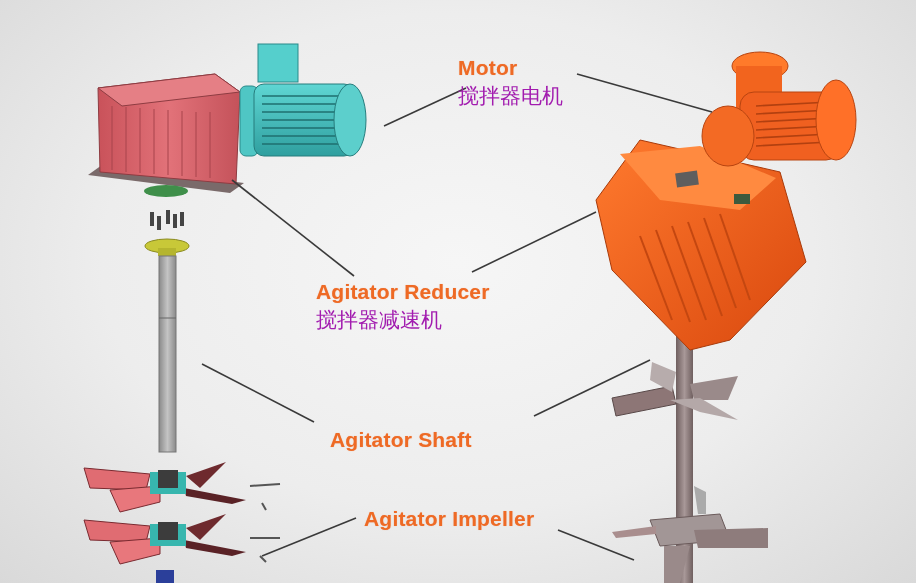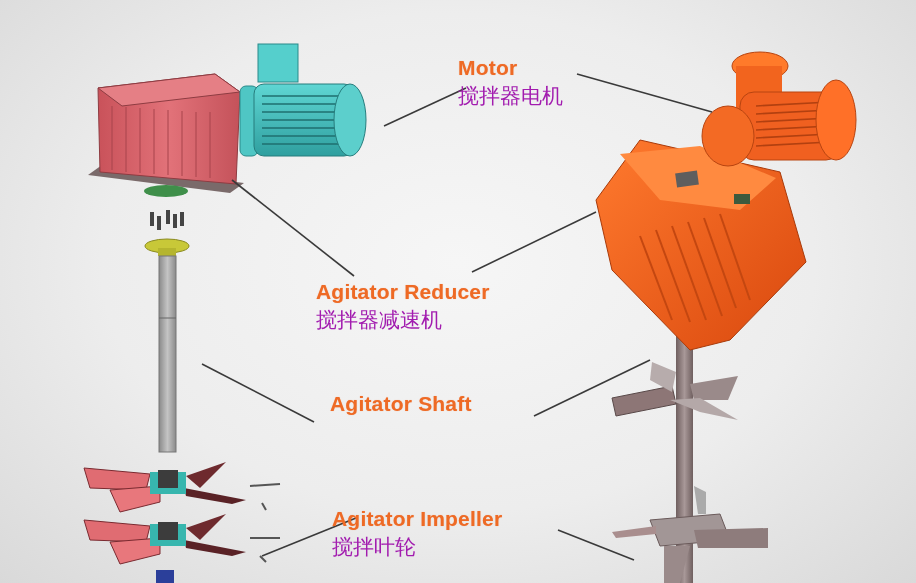--- a/index.html
+++ b/index.html
@@ -183,22 +183,21 @@
   <div class="label" style="left:458px; top:56px; width:140px;">
     <span class="en">Motor</span>
     <span class="zh">搅拌器电机</span>
   </div>
 
   <div class="label" style="left:316px; top:280px; width:248px;">
     <span class="en">Agitator Reducer</span>
     <span class="zh">搅拌器减速机</span>
   </div>
 
-  <div class="label" style="left:330px; top:392px; width:196px;">
+  <div class="label" style="left:330px; top:428px; width:196px;">
     <span class="en">Agitator Shaft</span>
   </div>
 
-  <div class="label" style="left:332px; top:507px; width:210px;">
+  <div class="label" style="left:364px; top:507px; width:210px;">
     <span class="en">Agitator Impeller</span>
-    <span class="zh">搅拌叶轮</span>
   </div>
 
 </div>
 
 </body></html>

